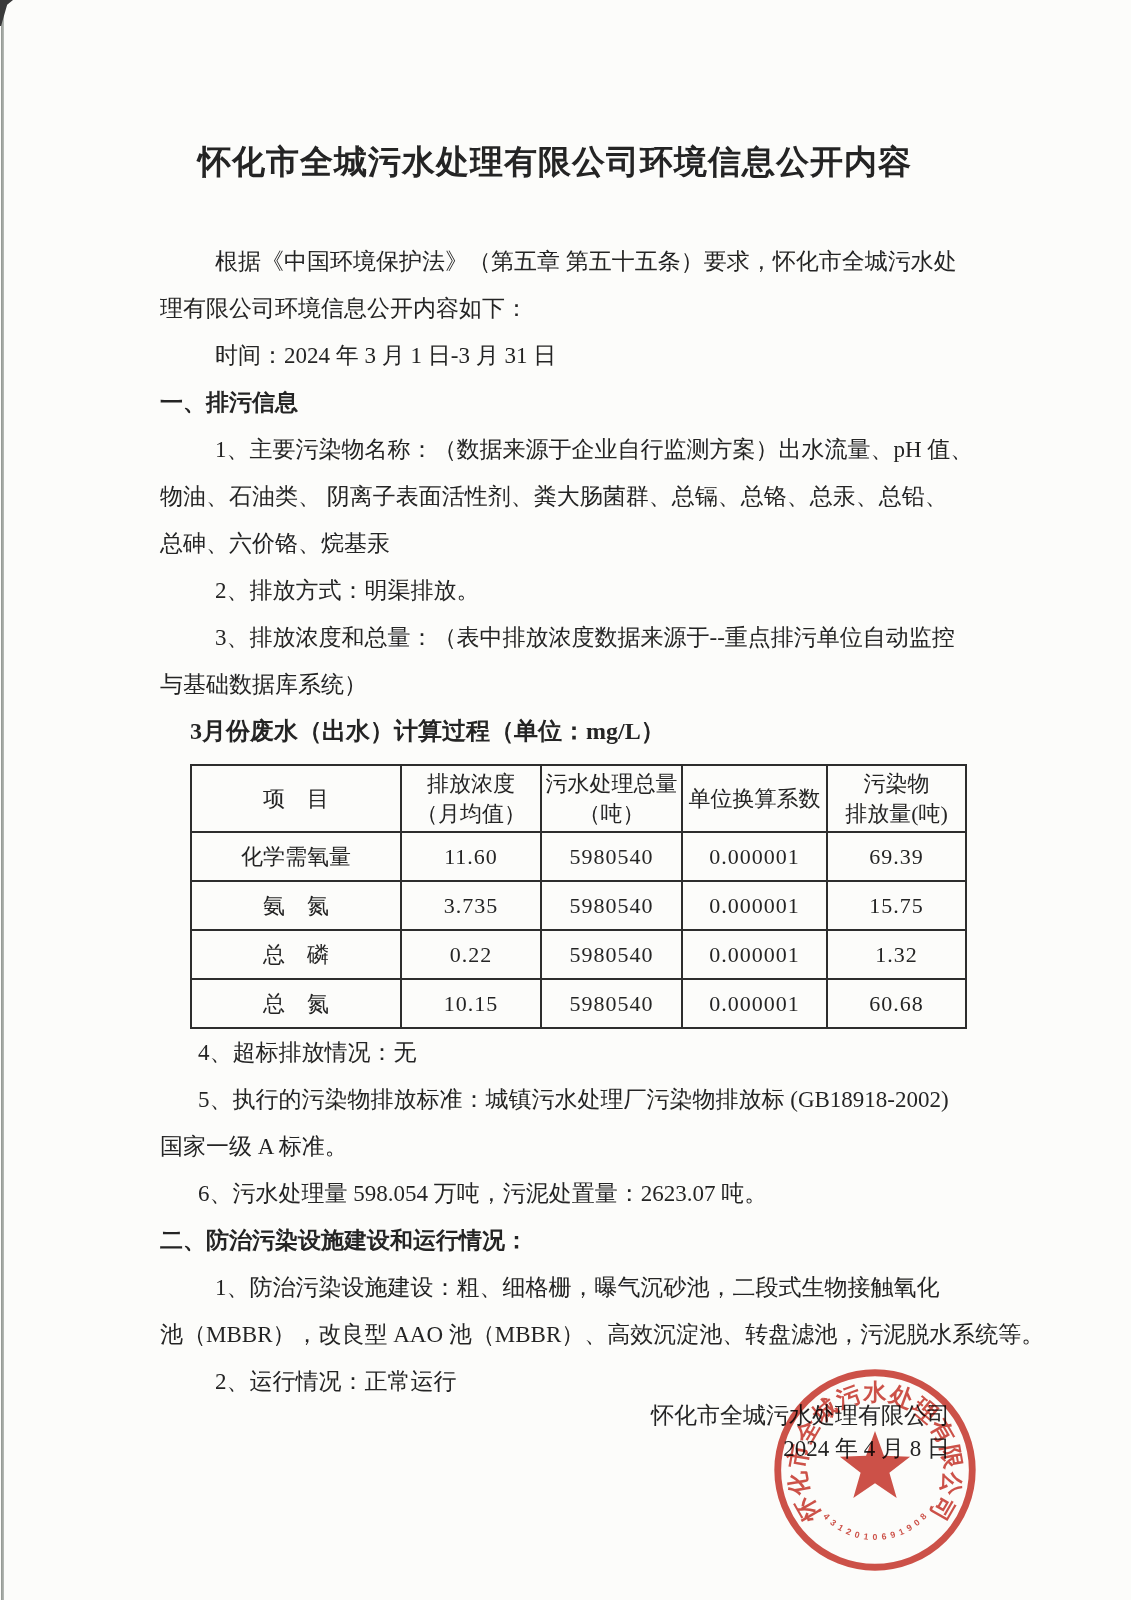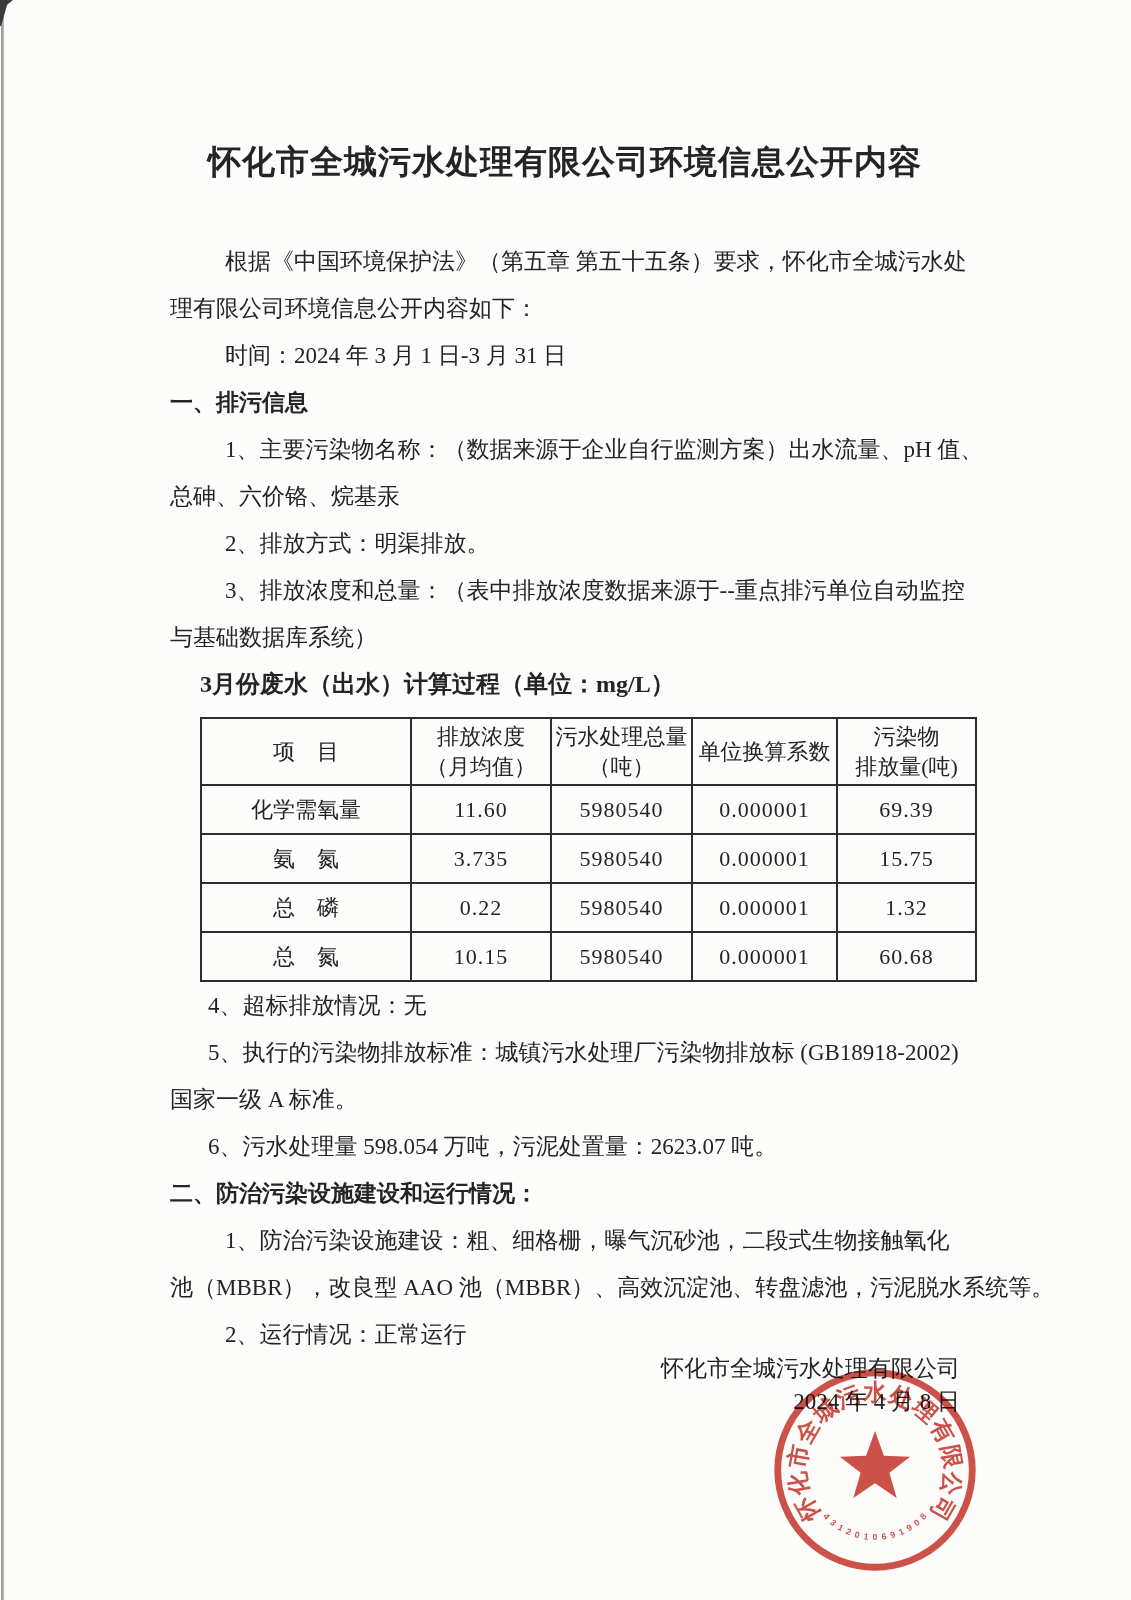--- a/index.html
+++ b/index.html
@@ -15,21 +15,21 @@
   .scan-edge{
     position:absolute;left:1px;top:0;width:3px;height:1600px;
     background:linear-gradient(to right,#8f948f,#b9bdb8);
   }
   .corner-mark{
     position:absolute;left:0;top:0;width:13px;height:26px;
     background:#3a3a3a;
     clip-path:polygon(0 0,100% 0,55% 18%,8% 100%,0 100%);
   }
   .content{
-    position:absolute;left:170px;top:0;width:790px;
+    position:absolute;left:160px;top:0;width:790px;
     font-size:23px;line-height:47px;
   }
   .title{
     margin:138px 0 0 0;
     font-size:33px;line-height:48px;font-weight:bold;
     letter-spacing:1px;text-align:center;white-space:nowrap;
   }
   .line{white-space:nowrap;}
   .first{margin-top:52px;text-align:right;}
   .ind{padding-left:55px;}
@@ -81,20 +81,21 @@
 
   <div class="content">
     <div class="title">怀化市全城污水处理有限公司环境信息公开内容</div>
 
     <div class="line first ind">根据《中国环境保护法》（第五章 第五十五条）要求，怀化市全城污水处</div>
     <div class="line">理有限公司环境信息公开内容如下：</div>
     <div class="line ind">时间：2024 年 3 月 1 日-3 月 31 日</div>
 
     <div class="line bold">一、排污信息</div>
     <div class="line ind">1、主要污染物名称：（数据来源于企业自行监测方案）出水流量、pH 值、</div>
+    <div class="line">物油、石油类、 阴离子表面活性剂、粪大肠菌群、总镉、总铬、总汞、总铅、</div>
     <div class="line">总砷、六价铬、烷基汞</div>
     <div class="line ind">2、排放方式：明渠排放。</div>
     <div class="line ind">3、排放浓度和总量：（表中排放浓度数据来源于--重点排污单位自动监控</div>
     <div class="line">与基础数据库系统）</div>
 
     <div class="line cap">3月份废水（出水）计算过程（单位：mg/L）</div>
 
     <table class="data">
       <colgroup>
         <col style="width:210px">

